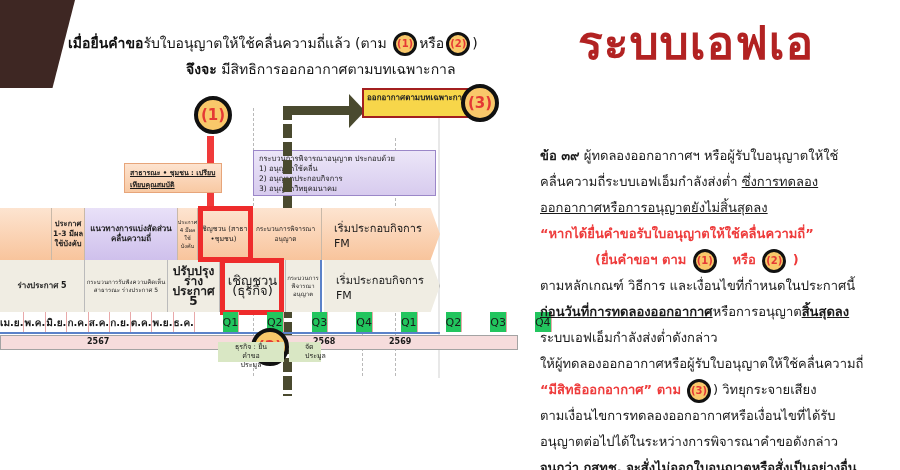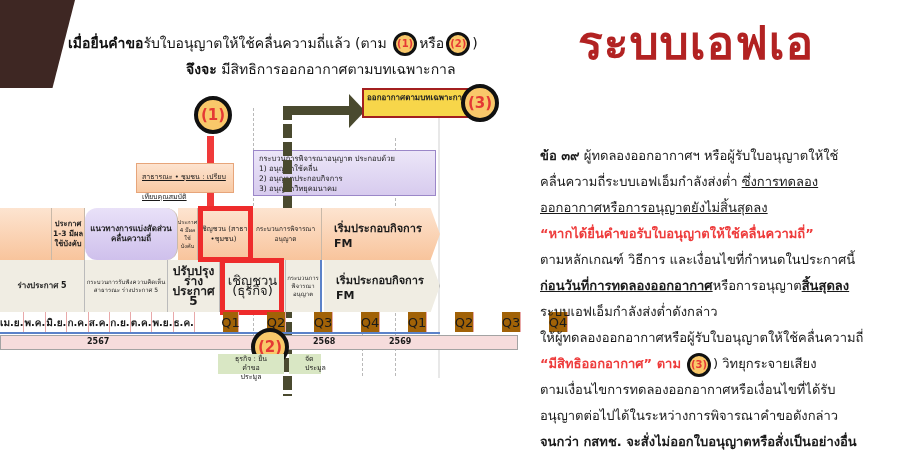--- a/index.html
+++ b/index.html
@@ -36,23 +36,23 @@
   }
 
   
   .diagram { position: absolute; left: 0; top: 88px; width: 440px; height: 290px; }
   .right-edge {
     position: absolute; left: 438px; top: 88px; width: 2px; height: 290px; background: #e8e8e8;
   }
   .callout-1 { position: absolute; left: 192px; top: 8px; }
   .red-stem { position: absolute; left: 207px; top: 48px; width: 7px; height: 72px; background: #f03a3a; }
   .note-peach {
-    position: absolute; left: 136px; top: 75px; width: 98px; height: 30px;
+    position: absolute; left: 124px; top: 75px; width: 98px; height: 30px;
     background: linear-gradient(#fde3cf, #f8c9a3);
-    border: 1px solid #e7a57a; font-size: 7px; line-height: 20px; padding: 3px 5px;
+    border: 1px solid #e7a57a; font-size: 7px; line-height: 12px; padding: 3px 5px; font-weight: bold;
   }
   .note-purple {
     position: absolute; left: 253px; top: 62px; width: 183px; height: 46px;
     background: linear-gradient(#ece6f8, #d7cbee);
     border: 1px solid #9b87c8; font-size: 7.5px; line-height: 10px; padding: 3px 5px;
   }
   .dark-path-v {
     position: absolute; left: 283px; top: 18px; width: 9px; height: 290px;
     background: repeating-linear-gradient(#4a4a2f 0 14px, transparent 14px 18px);
   }
@@ -75,32 +75,32 @@
     position: absolute; top: 0; height: 100%;
     display: flex; align-items: center; justify-content: center; text-align: center;
     font-size: 7.5px; line-height: 10px; border-right: 1px solid #c9b9a8;
   }
   .peach { background: linear-gradient(#fde4d0, #f8c49c); }
   .lilac { background: linear-gradient(#e9e1f8, #cfc0ec); }
   .beige { background: #f0ede3; border-right: 1px solid #bbb; }
   .fm-arrow {
     position: absolute; top: 0; height: 100%;
     clip-path: polygon(0 0, 92% 0, 100% 50%, 92% 100%, 0 100%);
-    display: flex; align-items: center; padding-left: 12px; font-size: 11px; font-weight: bold;
+    display: flex; align-items: center; padding-left: 12px; font-size: 11px; font-weight: normal;
   }
   .red-frame { position: absolute; border: 5px solid #ee2b2b; }
 
   .months { position: absolute; left: 0; top: 224px; height: 22px; width: 440px; border-bottom: 2px solid #5b82c9; display: flex; }
   .month { border-right: 1px solid #e9a9a9; font-size: 10px; font-weight: bold; display: flex; align-items: center; justify-content: center; background: #fff; }
-  .quarter { border-right: 1px solid #e9a9a9; font-size: 13px; display: flex; align-items: center; justify-content: center; background: #a16207; margin-left: 28px; }
+  .quarter { border-right: 1px solid #e9a9a9; font-size: 11px; display: flex; align-items: center; justify-content: center; background: #22c55e; margin-left: 28px; }
   .years { position: absolute; left: 0; top: 247px; height: 15px; width: 518px; background: #f6dcdc; border: 1px solid #a3a3a3; font-size: 8px; font-weight: bold; }
   .years span { position: absolute; top: 1px; }
   .callout-2 { position: absolute; left: 249px; top: 240px; }
   .note-green {
-    position: absolute; top: 266px; height: 20px; background: #d9e7c4;
+    position: absolute; top: 254px; height: 20px; background: #d9e7c4;
     font-size: 7px; line-height: 9px; padding: 1px 16px; text-align: center;
   }
 
   .text-block { position: absolute; left: 540px; top: 143px; width: 360px; font-size: 13px; line-height: 26px; color: #1a1a1a; }
   .text-block p { white-space: nowrap; }
   .red { color: #ee3b3b; font-weight: bold; }
   .u { text-decoration: underline; }
   .center-line { padding-left: 55px; }
 </style>
 </head>
@@ -141,21 +141,21 @@
 
   <div class="dark-path-v"></div>
   <div class="dark-path-h"></div>
   <div class="dark-arrow"></div>
   <div class="box-3">ออกอากาศตามบทเฉพาะกาล</div>
   <div class="callout-3"><span class="badge big">(3)</span></div>
 
   <div class="row1">
     <div class="cell peach" style="left:0;width:52px;"></div>
     <div class="cell peach" style="left:52px;width:33px;font-weight:bold;">ประกาศ 1-3 มีผลใช้บังคับ</div>
-    <div class="cell lilac" style="left:85px;width:93px;font-weight:bold;font-size:8px;border-radius:12px;">แนวทางการแบ่งสัดส่วนคลื่นความถี่</div>
+    <div class="cell lilac" style="left:85px;width:93px;font-weight:bold;font-size:8px;">แนวทางการแบ่งสัดส่วนคลื่นความถี่</div>
     <div class="cell peach" style="left:178px;width:20px;font-size:5.5px;line-height:8px;">ประกาศ 4 มีผลใช้บังคับ</div>
     <div class="cell peach" style="left:198px;width:52px;font-size:7px;">เชิญชวน (สาธา •ชุมชน)</div>
     <div class="cell peach" style="left:250px;width:72px;font-size:6.5px;">กระบวนการพิจารณาอนุญาต</div>
     <div class="fm-arrow peach" style="left:322px;width:118px;">เริ่มประกอบกิจการ FM</div>
   </div>
 
   <div class="row2">
     <div class="cell beige" style="left:0;width:85px;font-size:8px;font-weight:bold;">ร่างประกาศ 5</div>
     <div class="cell beige" style="left:85px;width:83px;font-size:6px;line-height:8px;">กระบวนการรับฟังความคิดเห็นสาธารณะ ร่างประกาศ 5</div>
     <div class="cell beige" style="left:168px;width:52px;font-size:12px;font-weight:bold;">ปรับปรุงร่างประกาศ 5</div>
@@ -197,20 +197,27 @@
 
   <div class="note-green" style="left:218px;width:66px;">ธุรกิจ : ยื่นคำขอประมูล</div>
   <div class="note-green" style="left:289px;width:30px;">จัดประมูล</div>
 </div>
 
 <div class="text-block">
   <p><b>ข้อ ๓๙</b><span> ผู้ทดลองออกอากาศฯ หรือผู้รับใบอนุญาตให้ใช้</span></p>
   <p><span>คลื่นความถี่ระบบเอฟเอ็มกำลังส่งต่ำ </span><span class="u">ซึ่งการทดลอง</span></p>
   <p class="u">ออกอากาศหรือการอนุญาตยังไม่สิ้นสุดลง</p>
   <p class="red">“หากได้ยื่นคำขอรับใบอนุญาตให้ใช้คลื่นความถี่”</p>
+  <p class="red center-line">
+    <span>(ยื่นคำขอฯ ตาม</span>
+    <span class="badge">(1)</span>
+    &nbsp;&nbsp;<span>หรือ</span>
+    <span class="badge">(2)</span>
+    <span>)</span>
+  </p>
   <p>ตามหลักเกณฑ์ วิธีการ และเงื่อนไขที่กำหนดในประกาศนี้</p>
   <p><b class="u">ก่อนวันที่การทดลองออกอากาศ</b><span>หรือการอนุญาต</span><b class="u">สิ้นสุดลง</b></p>
   <p>ระบบเอฟเอ็มกำลังส่งต่ำดังกล่าว</p>
   <p>ให้ผู้ทดลองออกอากาศหรือผู้รับใบอนุญาตให้ใช้คลื่นความถี่</p>
   <p><span class="red">“มีสิทธิออกอากาศ” ตาม</span> <span class="badge">(3)</span><span>) วิทยุกระจายเสียง</span></p>
   <p>ตามเงื่อนไขการทดลองออกอากาศหรือเงื่อนไขที่ได้รับ</p>
   <p>อนุญาตต่อไปได้ในระหว่างการพิจารณาคำขอดังกล่าว</p>
   <p style="font-weight:bold;">จนกว่า กสทช. จะสั่งไม่ออกใบอนุญาตหรือสั่งเป็นอย่างอื่น</p>
 </div>
 

